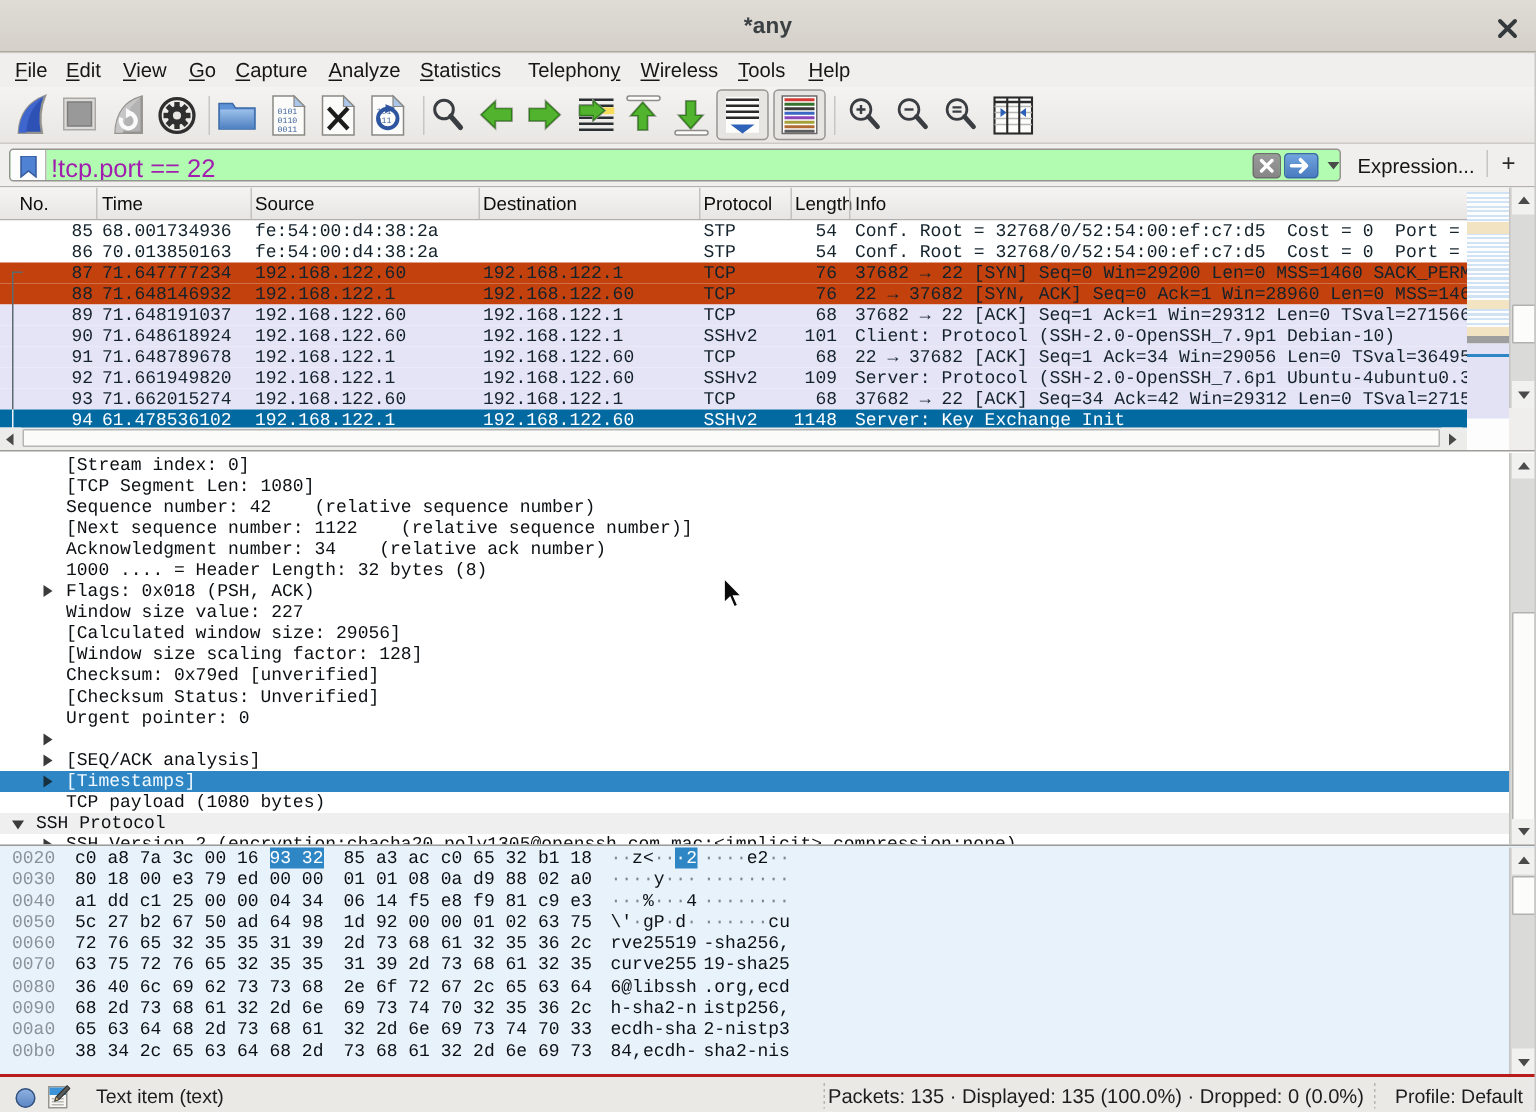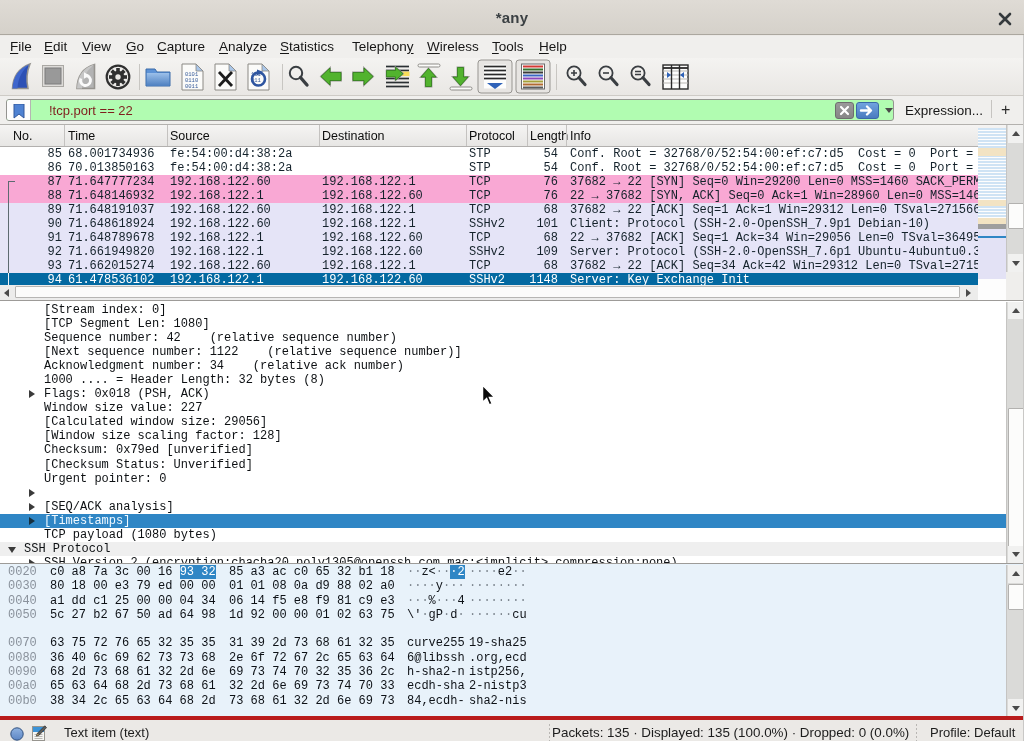--- a/index.html
+++ b/index.html
@@ -11,40 +11,40 @@
 #menu{left:0;top:36px;width:1024px;height:22px;background:#f0efed;font-size:13.5px;color:#161616}
 #menu span{position:absolute;top:3px}
 #menu u{text-decoration:underline;text-underline-offset:2px}
 
 #tbar{left:0;top:58px;width:1024px;height:38px;background:linear-gradient(#f4f3f1,#e9e7e4);border-bottom:1px solid #cecbc6}
 .tsep{position:absolute;top:6px;width:1px;height:26px;background:#c8c6c2}
 
 #fbar{left:0;top:96px;width:1024px;height:29px;background:#f0efed;border-bottom:1px solid #b3b1ae}
 #fin{left:6px;top:3px;width:888px;height:22px;border:1px solid #949490;border-radius:3px;background:#b1fcb1;overflow:hidden}
 #fbook{left:0;top:0;width:24px;height:22px;background:#fdfdfd;border-right:1px solid #b5b5b2}
-#ftext{left:42px;top:3px;font-size:13px;color:#7f1d1d}
+#ftext{left:27px;top:3px;font-size:17px;color:#a21caf}
 #fx{left:828px;top:2px;width:19px;height:17px;background:linear-gradient(#9a9a9a,#868686);border:1px solid #6e6e6e;border-radius:3px}
 #fgo{left:849px;top:2px;width:23px;height:17px;background:linear-gradient(#70a3de,#4a7cc0);border:1px solid #3a69a8;border-radius:3px}
 #fcaret{left:878px;top:8px;width:0;height:0;border-left:4px solid transparent;border-right:4px solid transparent;border-top:5px solid #4a4a4a}
 #fexpr{left:905px;top:7px;font-size:13.5px;color:#161616}
 #fsep{left:991px;top:4px;width:1px;height:18px;background:#c6c4c1}
 #fplus{left:1001px;top:5px;font-size:16px;color:#2a2a2a}
 
 #plist{left:0;top:125px;width:1024px;height:175px;background:#fff}
 #phead{left:0;top:0;width:1007px;height:22px;background:linear-gradient(#f5f4f3,#e7e6e4);border-bottom:1px solid #b2b0ae;font-size:12.5px;color:#0c0c0c;overflow:hidden}
 #phead span{position:absolute;top:4px}
 .hsep{position:absolute;top:0;width:1px;height:22px;background:#c4c2c0}
 .pr{position:absolute;left:0;width:978px;height:14px;font-family:"Liberation Mono",monospace;font-size:12px;line-height:14px;white-space:pre;overflow:hidden;color:#14222b}
 .pr span{position:absolute;top:0}
 .cn{left:0;width:62px;text-align:right}
 .ct{left:68px}.cs{left:170px}.cd{left:322px}.cp{left:469px}
 .cl{left:496px;width:62px;text-align:right}
 .ci{left:570px}
 .rw{background:#fff}
-.rg{background:#f9a8d4}
+.rg{background:#c2410c}
 .rl{background:#e5e4f7}
 .rb{background:#0369a1;color:#fff}
 
 #conv1{left:8px;top:56px;width:1px;height:92px;background:#5d6a71}
 #conv2{left:8px;top:56px;width:7px;height:1px;background:#5d6a71}
 #conv3{left:8px;top:148px;width:1px;height:14px;background:#eef4f9}
 
 #mmap{left:978px;top:3px;width:29px;height:172px;background:repeating-linear-gradient(#cfe3f4 0 1.5px,#fdfdfd 1.5px 3px)}
 .mb{position:absolute;left:0;width:29px}
 
@@ -68,21 +68,21 @@
 
 #hpane{left:0;top:563px;width:1024px;height:153px;background:#e8f2fa;border-top:1px solid #9d9b98;overflow:hidden}
 .hx{position:absolute;left:0;width:1008px;height:14px;font-family:"Liberation Mono",monospace;font-size:12px;line-height:14px;white-space:pre;color:#0d1116}
 .hx span{position:absolute;top:0}
 .off{left:8px;color:#8a929c}
 .h1{left:50px}.h2{left:229px}.a1{left:407px}.a2{left:469px}
 .hx i,#hpane i{font-style:normal;color:#7e8790}
 em{font-style:normal;background:#2f86c5;color:#fff}
 em i{color:#e8f2fa!important}
 
-#sbar{left:0;top:716px;width:1024px;height:25px;background:#ebe9e6;border-top:4px solid #b91c1c;font-size:13px;color:#1c1c1c}
+#sbar{left:0;top:716px;width:1024px;height:25px;background:#ebe9e6;border-top:2px solid #b91c1c;font-size:13px;color:#1c1c1c}
 #sbar span{position:absolute;top:5px}
 .dsep{position:absolute;top:4px;width:1px;height:17px;background:repeating-linear-gradient(#b8b6b3 0 2px,#ebe9e6 2px 4px)}
 </style></head><body>
 <div id="title" class="abs">
     <span class="txt abs">*any</span>
 <svg class="abs" style="left:997px;top:11px" width="16" height="16" viewBox="0 0 16 16">
       <path d="M3 3 L13 13 M13 3 L3 13" stroke="#34393c" stroke-width="2.6" stroke-linecap="round"></path>
     </svg>
 </div>
 <div id="menu" class="abs">
@@ -368,20 +368,21 @@
       <div class="sbtn" style="left:1px;top:244px;width:17px;height:17px">
         <div class="ard" style="left:4px;top:6px"></div>
       </div>
     </div>
   </div>
 <div id="hpane" class="abs">
     <div class="hx" style="top:1px"><span class="off">0020</span><span class="h1">c0 a8 7a 3c 00 16 <em>93 32</em></span><span class="h2">85 a3 ac c0 65 32 b1 18</span><span class="a1"><i>··</i>z&lt;<i>··</i><em><i>·</i>2</em></span><span class="a2"><i>····</i>e2<i>··</i></span></div>
     <div class="hx" style="top:15px"><span class="off">0030</span><span class="h1">80 18 00 e3 79 ed 00 00</span><span class="h2">01 01 08 0a d9 88 02 a0</span><span class="a1"><i>····</i>y<i>···</i></span><span class="a2"><i>········</i></span></div>
     <div class="hx" style="top:30px"><span class="off">0040</span><span class="h1">a1 dd c1 25 00 00 04 34</span><span class="h2">06 14 f5 e8 f9 81 c9 e3</span><span class="a1"><i>···</i>%<i>···</i>4</span><span class="a2"><i>········</i></span></div>
     <div class="hx" style="top:44px"><span class="off">0050</span><span class="h1">5c 27 b2 67 50 ad 64 98</span><span class="h2">1d 92 00 00 01 02 63 75</span><span class="a1">\'<i>·</i>gP<i>·</i>d<i>·</i></span><span class="a2"><i>······</i>cu</span></div>
+    <div class="hx" style="top:58px"><span class="off">0060</span><span class="h1">72 76 65 32 35 35 31 39</span><span class="h2">2d 73 68 61 32 35 36 2c</span><span class="a1">rve25519</span><span class="a2">-sha256,</span></div>
     <div class="hx" style="top:72px"><span class="off">0070</span><span class="h1">63 75 72 76 65 32 35 35</span><span class="h2">31 39 2d 73 68 61 32 35</span><span class="a1">curve255</span><span class="a2">19-sha25</span></div>
     <div class="hx" style="top:87px"><span class="off">0080</span><span class="h1">36 40 6c 69 62 73 73 68</span><span class="h2">2e 6f 72 67 2c 65 63 64</span><span class="a1">6@libssh</span><span class="a2">.org,ecd</span></div>
     <div class="hx" style="top:101px"><span class="off">0090</span><span class="h1">68 2d 73 68 61 32 2d 6e</span><span class="h2">69 73 74 70 32 35 36 2c</span><span class="a1">h-sha2-n</span><span class="a2">istp256,</span></div>
     <div class="hx" style="top:115px"><span class="off">00a0</span><span class="h1">65 63 64 68 2d 73 68 61</span><span class="h2">32 2d 6e 69 73 74 70 33</span><span class="a1">ecdh-sha</span><span class="a2">2-nistp3</span></div>
     <div class="hx" style="top:130px"><span class="off">00b0</span><span class="h1">38 34 2c 65 63 64 68 2d</span><span class="h2">73 68 61 32 2d 6e 69 73</span><span class="a1">84,ecdh-</span><span class="a2">sha2-nis</span></div>
     <div class="sb abs" style="left:1006px;top:1px;width:18px;height:152px">
       <div class="sbtn" style="left:1px;top:0;width:17px;height:18px">
         <div class="aru" style="left:4px;top:6px"></div>
       </div>
       <div class="sth" style="left:1px;top:19px;width:16px;height:26px"></div>

